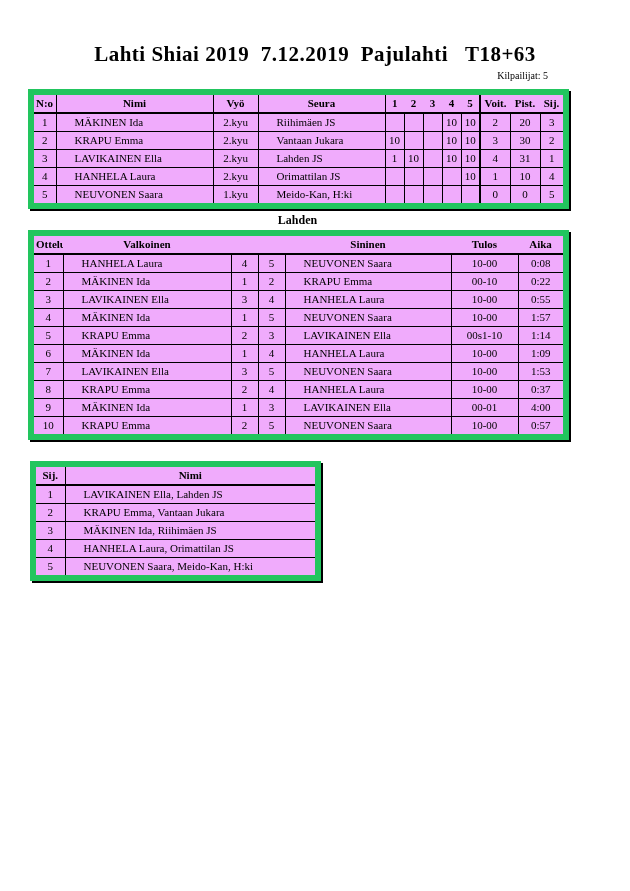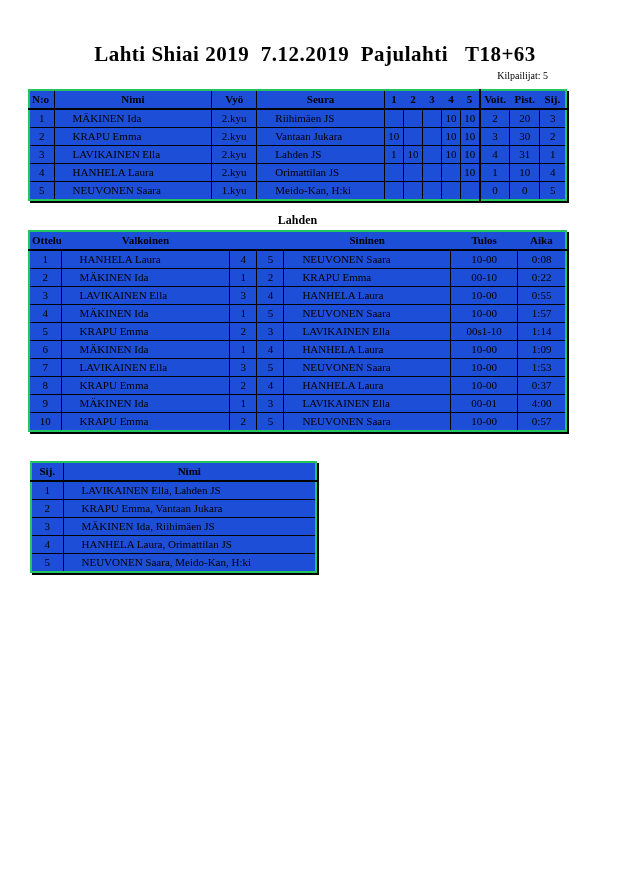--- a/index.html
+++ b/index.html
@@ -32,23 +32,23 @@
   #tulokset-title    { top: 442px; left: 30px; width: 287px; }
   .count-label {
     position: absolute;
     top: 70px; right: 33px;
     font-size: 10px;
   }
   table {
     position: absolute;
     border-collapse: collapse;
     table-layout: fixed;
-    border: 2px solid #22c55e;
+    border: 6px solid #22c55e;
     box-shadow: 2px 2px 0 #000;
-    background: #1d4ed8;
+    background: #f0abfc;
     font-size: 11px;
   }
   #competitors-table { left: 28px; top: 89px;  width: 539px; }
   #matches-table     { left: 28px; top: 230px; width: 539px; }
   #results-table     { left: 30px; top: 461px; width: 287px; }
   th, td {
     border: 1px solid #000;
     height: 17px;
     line-height: 17px;
     padding: 0;

